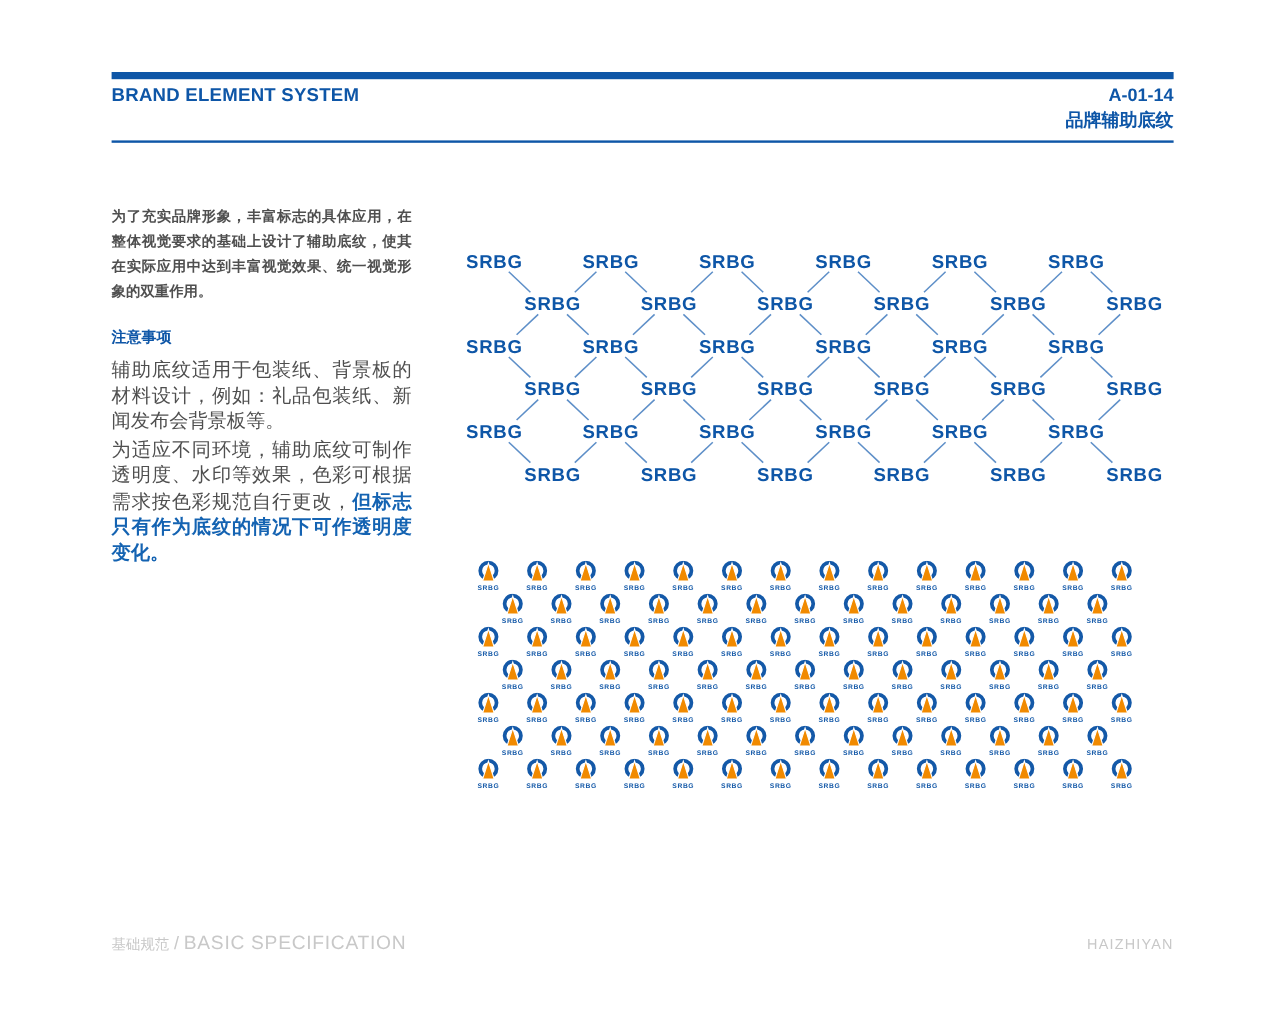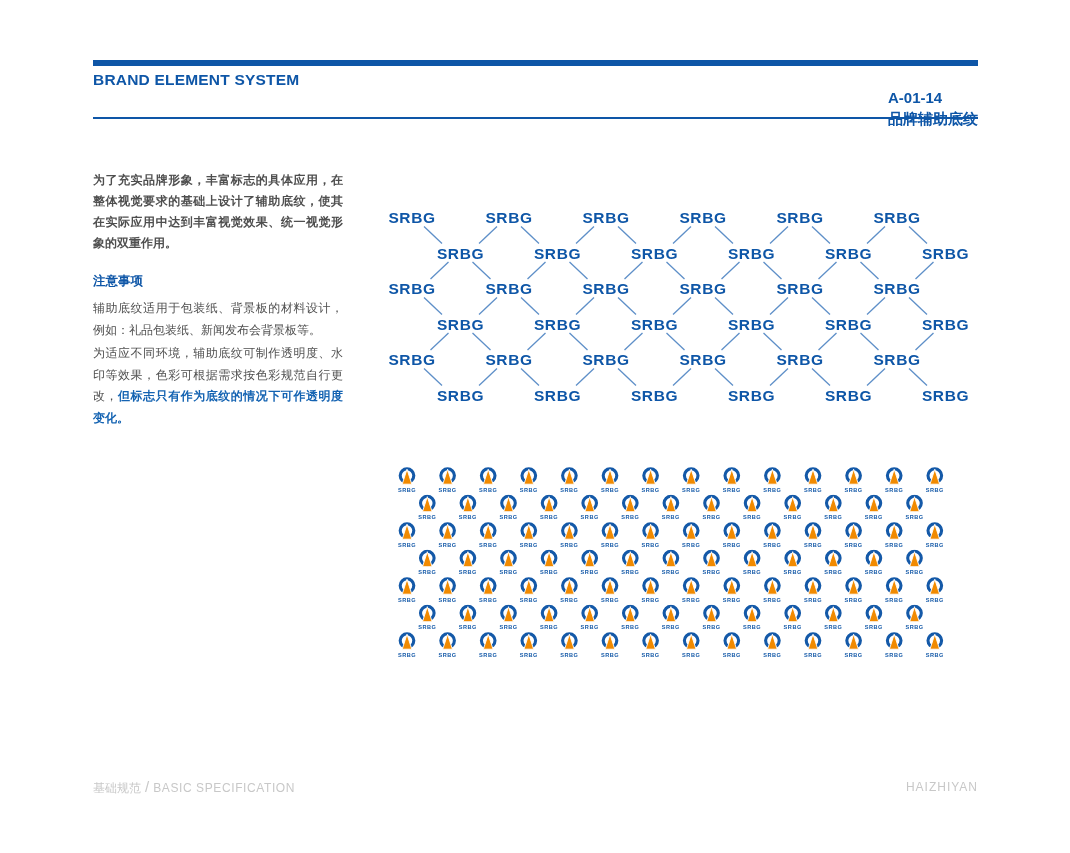--- a/index.html
+++ b/index.html
@@ -4,46 +4,46 @@
 <style>
   * { margin:0; padding:0; box-sizing:border-box; }
   html,body { background:#ffffff; }
   .page {
     position:relative; width:1070px; height:853px; background:#ffffff;
     font-family:"Liberation Sans", sans-serif; overflow:hidden;
   }
   
   .header-bar { position:absolute; left:93px; top:60px; width:885px; height:6px; background:var(--accent); }
   .header-left { position:absolute; left:93px; top:70px; }
-  .header-right { position:absolute; right:92px; top:88px; }
+  .header-right { position:absolute; right:92px; top:70px; text-align:right; }
   .title-en { font-size:15.5px; font-weight:700; color:var(--accent); letter-spacing:0.2px; line-height:19px; }
   .title-cn { font-size:17px; font-weight:700; color:var(--accent); line-height:21px; margin-top:1px; }
   .code { font-size:15px; font-weight:600; color:var(--accent); line-height:19px; }
   .subtitle-cn { font-size:15px; font-weight:700; color:var(--accent); line-height:21px; margin-top:1px; }
   .header-rule { position:absolute; left:93px; top:117px; width:885px; height:2px; background:var(--accent); }
   
   .left-col { position:absolute; left:93px; top:170px; width:250px; }
   .body-p { font-size:12px; line-height:21px; color:var(--body); text-align:justify;font-weight:bold; }
   .notes-heading { font-size:12.5px; font-weight:700; color:var(--accent); margin-top:19px; margin-bottom:8px; }
-  .notes-p { font-size:12px; line-height:21.5px; color:var(--body); text-align:justify; margin-bottom:2px; }
+  .notes-p { font-size:16px; line-height:21.5px; color:var(--body); text-align:justify; margin-bottom:2px; }
   .highlight { color:var(--highlight); font-weight:700; }
   
   .pattern-top { position:absolute; left:389px; top:208px; }
   .pattern-bottom { position:absolute; left:392px; top:467px; }
   .wm-text { font-family:"Liberation Sans", sans-serif; font-weight:700; font-size:15.5px;
              fill:var(--accent); letter-spacing:0.6px; }
   .wm-line { stroke:var(--lattice); stroke-width:1.3px; }
   .logo-ring { fill:#ffffff; stroke:var(--logo-blue); }
   .logo-road { fill:var(--logo-orange); stroke:#ffffff; }
   .logo-label { font-family:"Liberation Sans", sans-serif; font-weight:700; font-size:5.6px;
                 fill:var(--logo-blue); letter-spacing:0.5px; }
   
   .footer-left { position:absolute; left:93px; top:778px; color:var(--muted); font-size:12px; }
   .footer-left .slash { font-size:15px; margin:0 4px; font-weight:300; }
-  .footer-left .en { font-size:12px; letter-spacing:0.6px; }
+  .footer-left .en { font-size:16px; letter-spacing:0.6px; }
   .footer-right { position:absolute; right:92px; top:780px; color:var(--muted); font-size:12px; letter-spacing:1px; }
 </style>
 </head>
 <body>
 
 <div class="page">
 
   <div class="header-bar"></div>
   <div class="header-left">
     <div class="title-en">BRAND ELEMENT SYSTEM</div>

